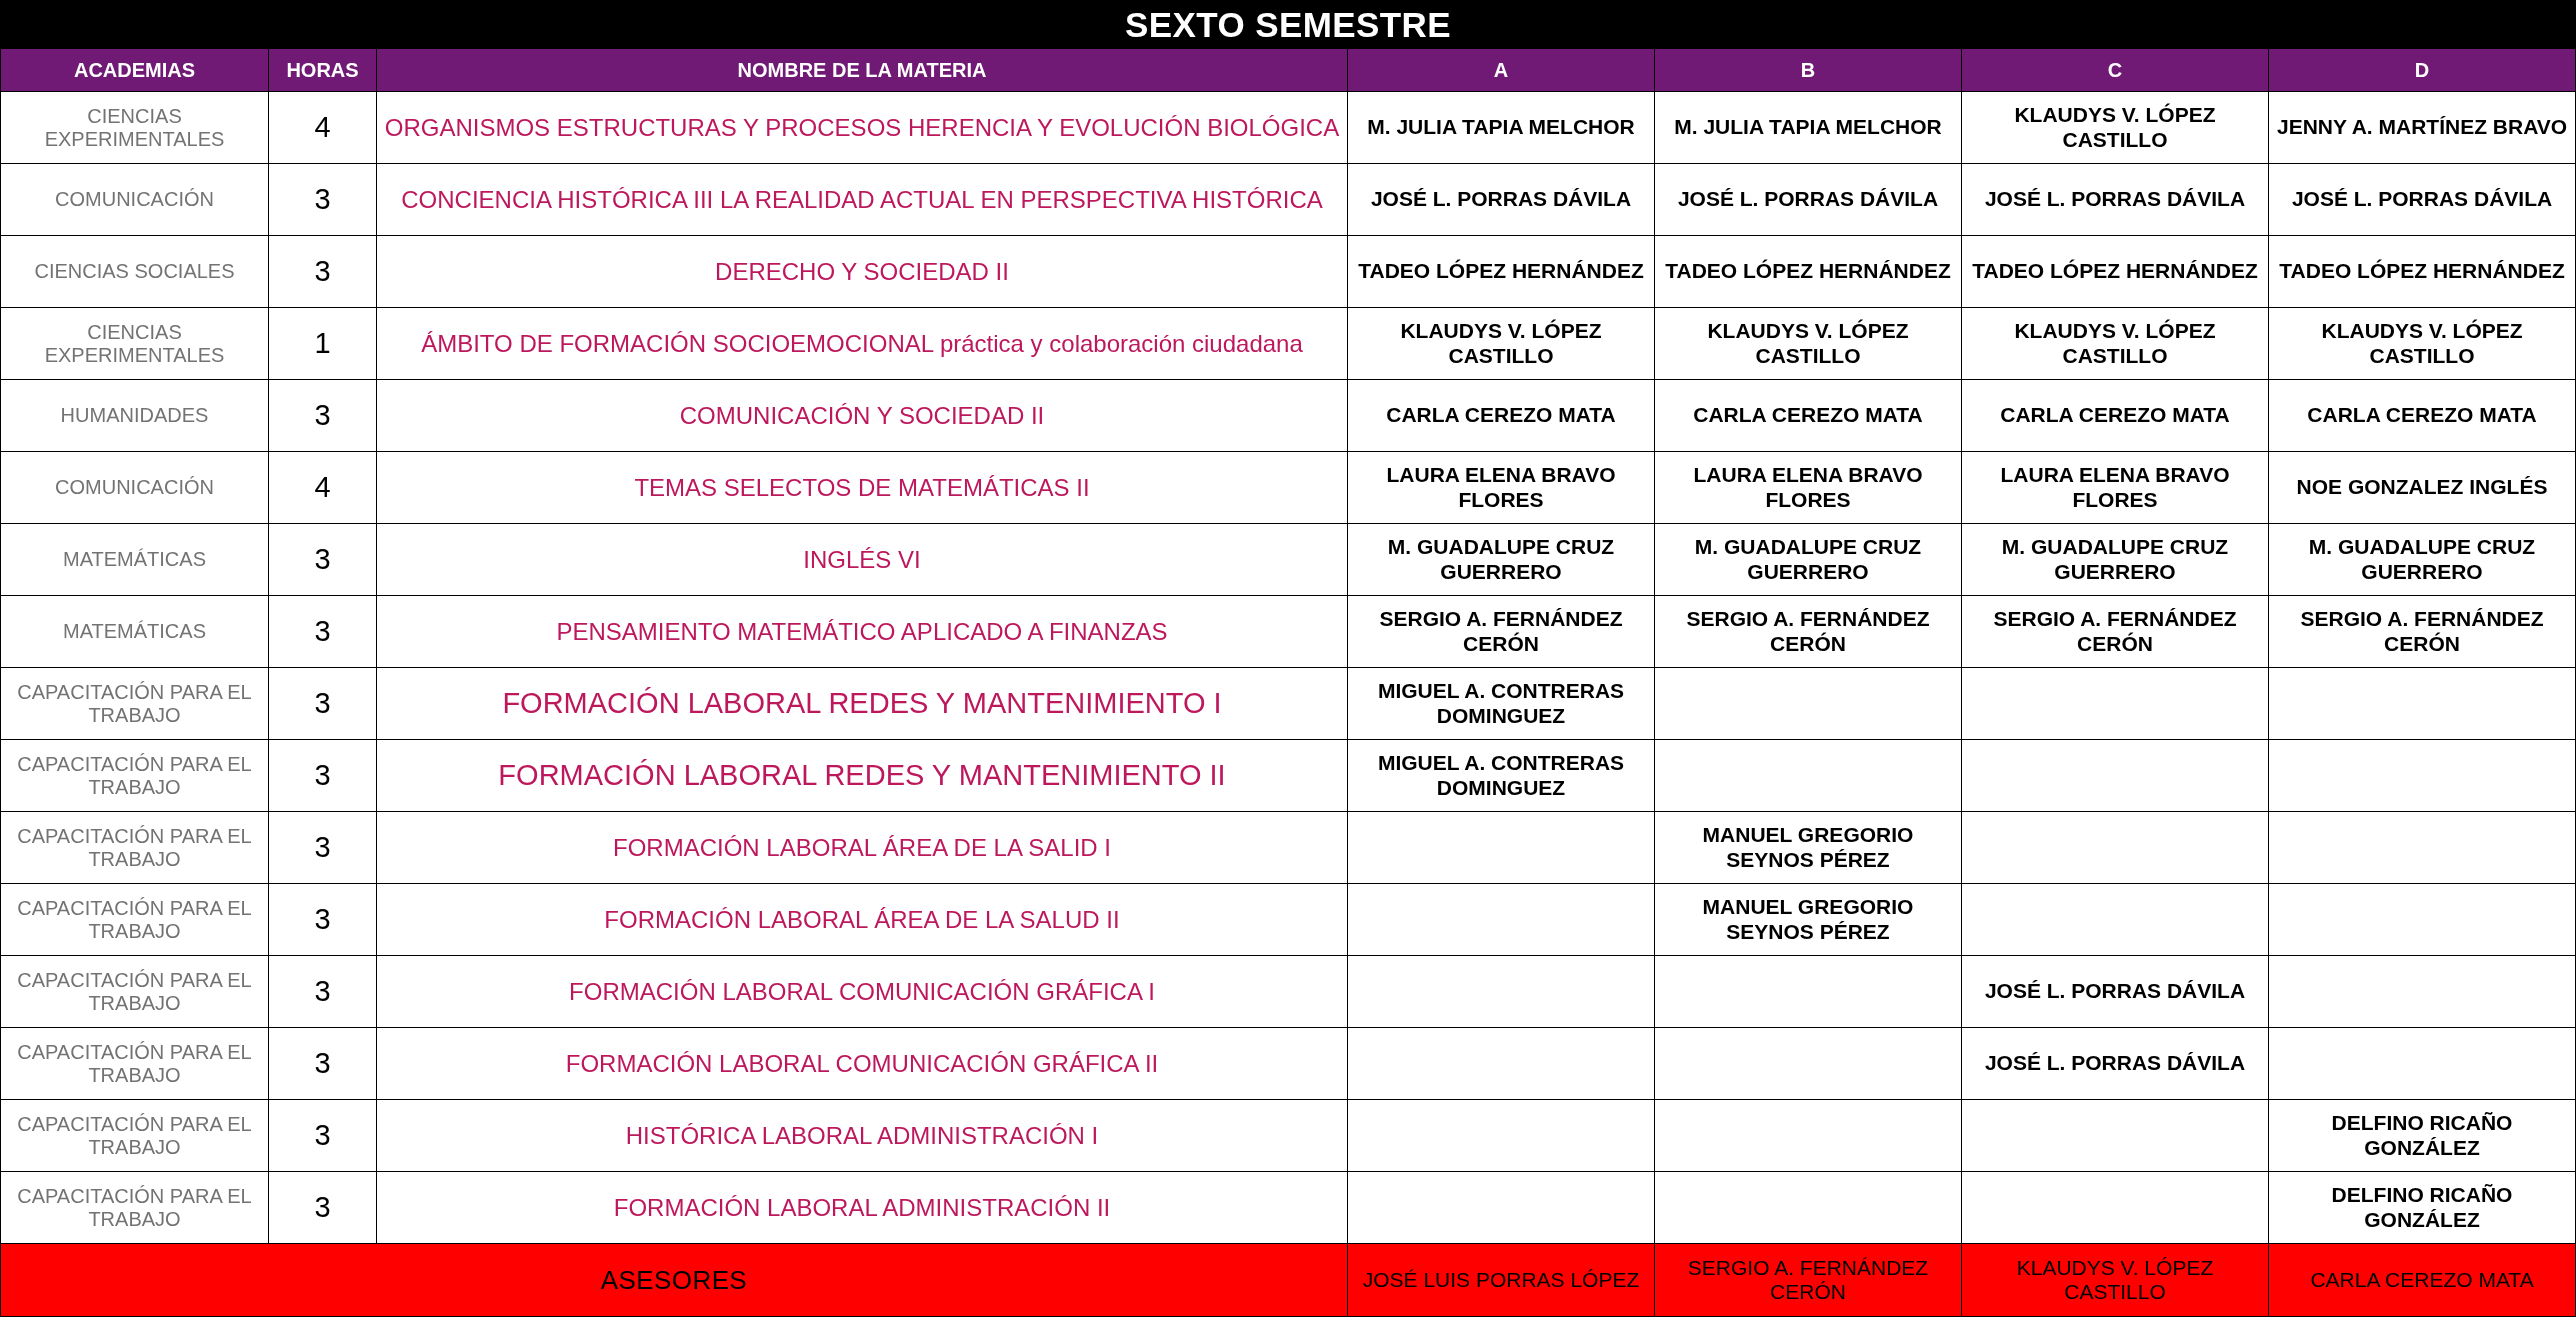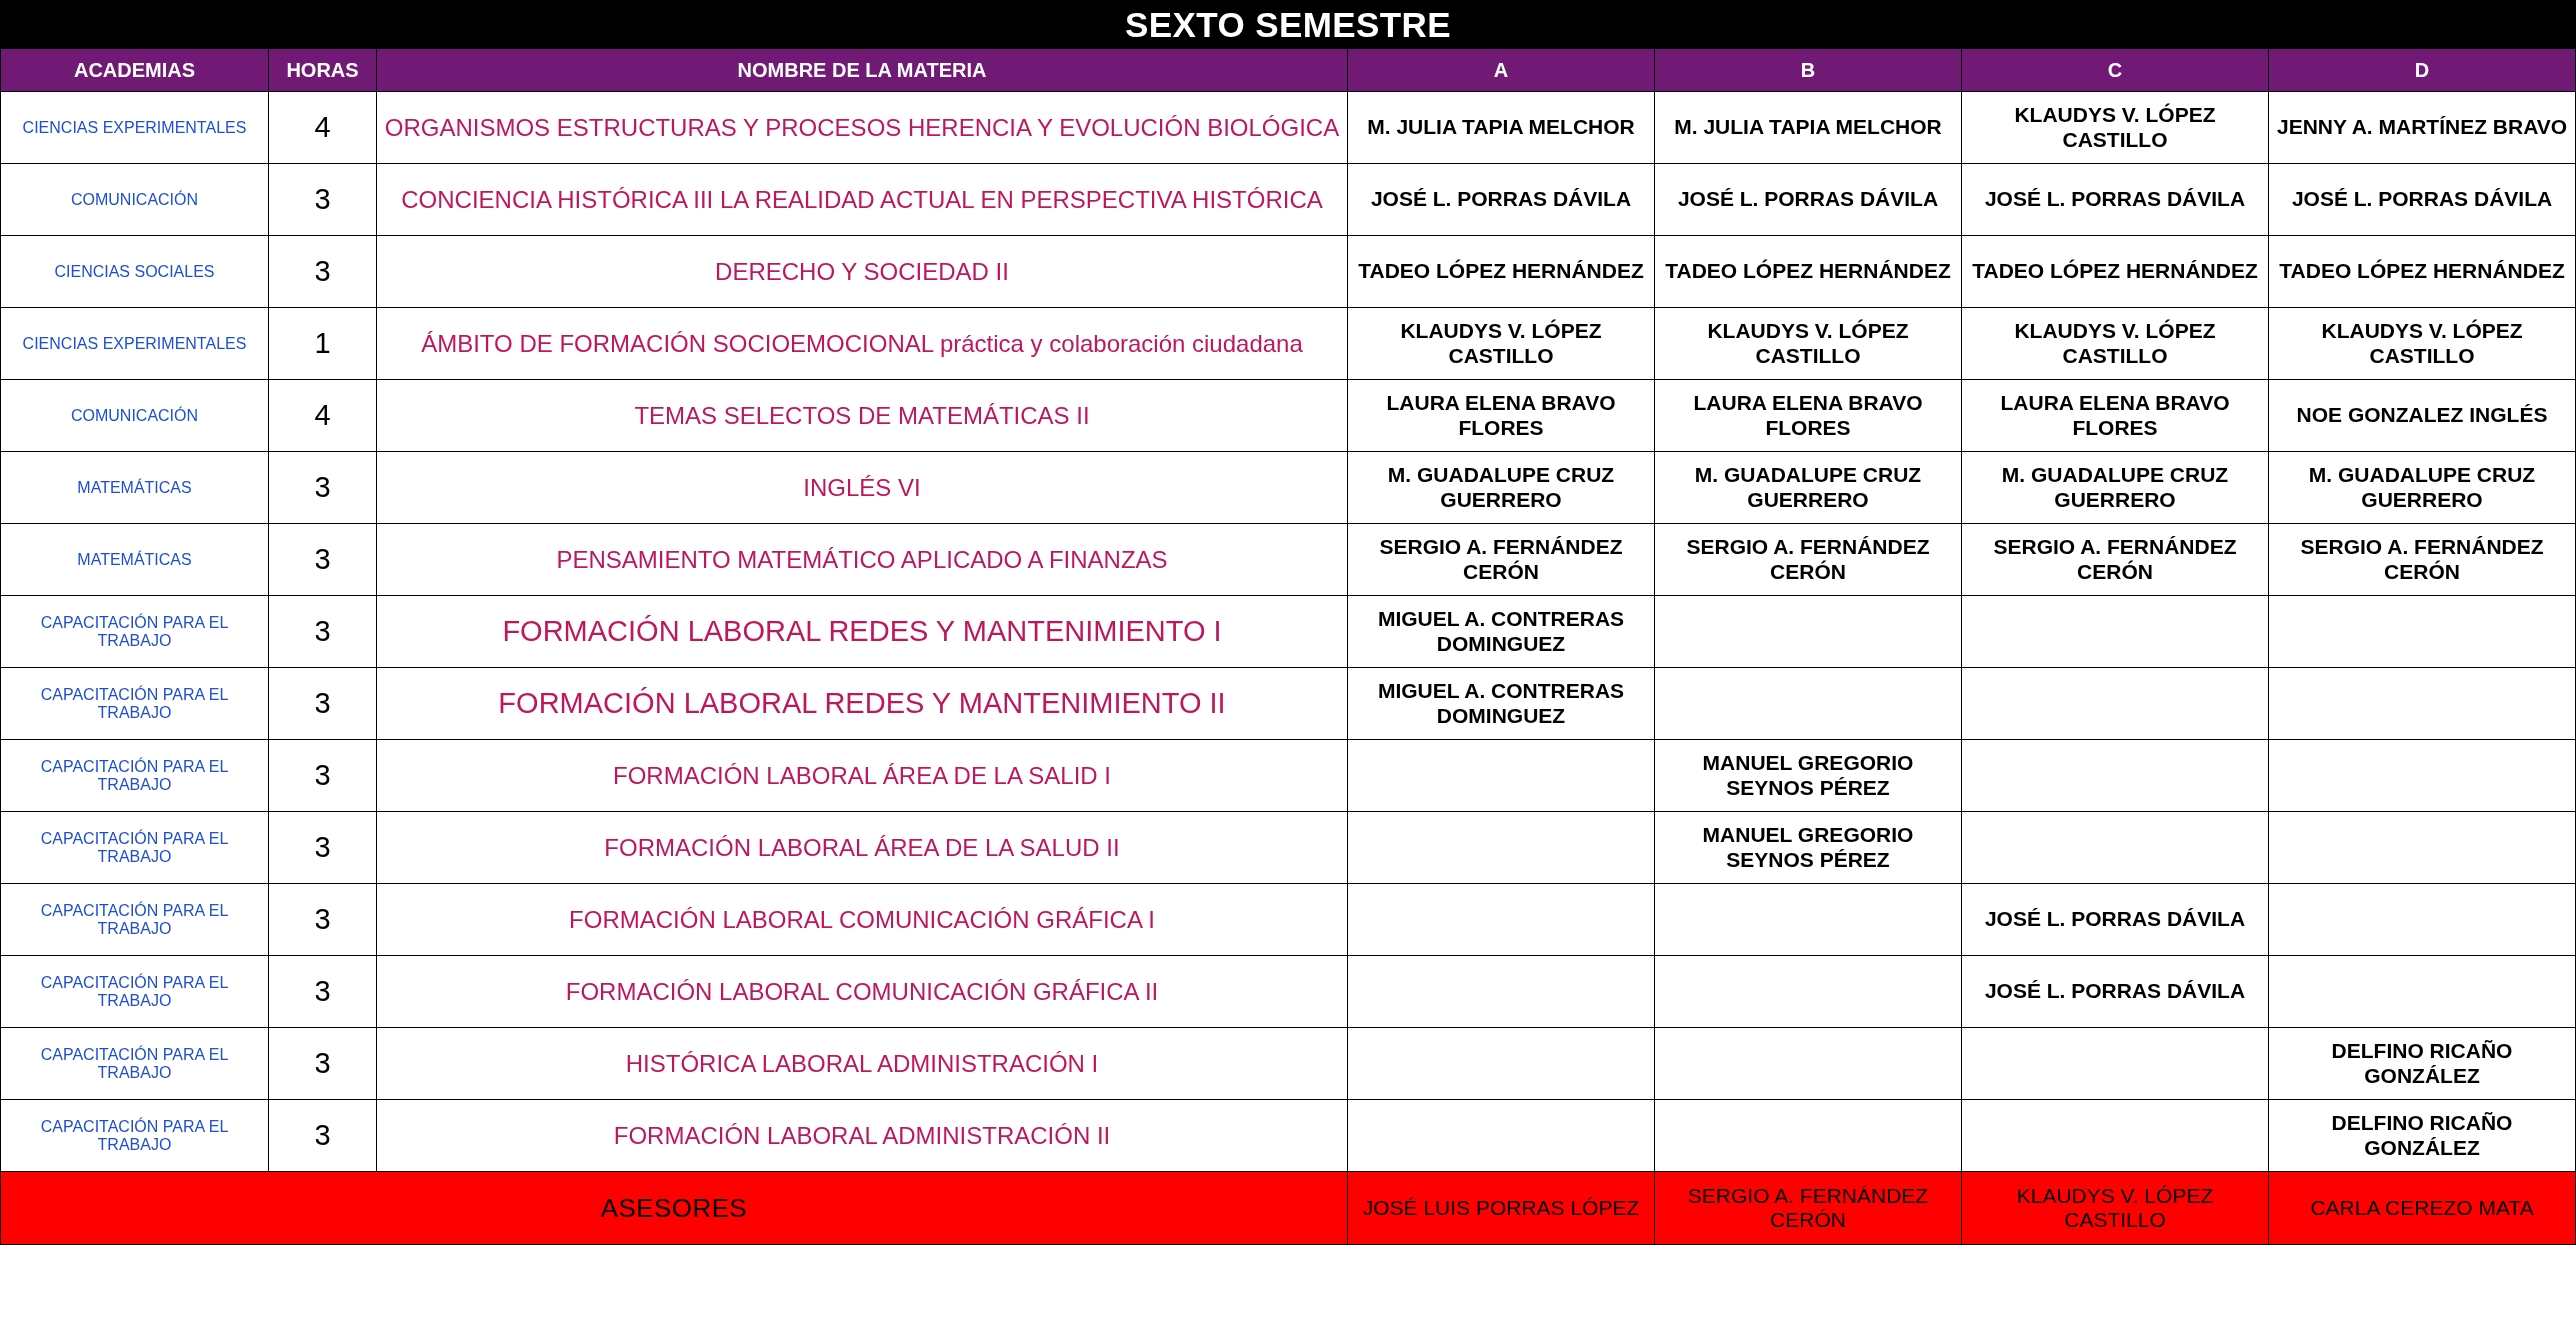--- a/index.html
+++ b/index.html
@@ -54,23 +54,23 @@
     height: 43px;
     border: 1.7px solid #000000;
   }
   
   col.c-academia { width: 268px; }
   col.c-horas    { width: 108px; }
   col.c-materia  { width: 971px; }
   col.c-grupo    { width: 307px; }
 
   .cell-academia {
-    font-size: 16px;
+    font-size: 20px;
     line-height: 1.12;
-    color: #1d4ed8;
+    color: #737373;
   }
   .cell-horas {
     font-size: 29px;
     color: #000000;
   }
   .cell-materia {
     font-size: 24px;
     line-height: 1.15;
     color: #be185d;
   }
@@ -156,20 +156,29 @@
         <tr class="body-row">
           <td class="cell-academia">CIENCIAS EXPERIMENTALES</td>
           <td class="cell-horas">1</td>
           <td class="cell-materia">ÁMBITO DE FORMACIÓN SOCIOEMOCIONAL práctica y colaboración ciudadana</td>
           <td class="cell-teacher">KLAUDYS V. LÓPEZ CASTILLO</td>
           <td class="cell-teacher">KLAUDYS V. LÓPEZ CASTILLO</td>
           <td class="cell-teacher">KLAUDYS V. LÓPEZ CASTILLO</td>
           <td class="cell-teacher">KLAUDYS V. LÓPEZ CASTILLO</td>
         </tr>
         <tr class="body-row">
+          <td class="cell-academia">HUMANIDADES</td>
+          <td class="cell-horas">3</td>
+          <td class="cell-materia">COMUNICACIÓN Y SOCIEDAD II</td>
+          <td class="cell-teacher">CARLA CEREZO MATA</td>
+          <td class="cell-teacher">CARLA CEREZO MATA</td>
+          <td class="cell-teacher">CARLA CEREZO MATA</td>
+          <td class="cell-teacher">CARLA CEREZO MATA</td>
+        </tr>
+        <tr class="body-row">
           <td class="cell-academia">COMUNICACIÓN</td>
           <td class="cell-horas">4</td>
           <td class="cell-materia">TEMAS SELECTOS DE MATEMÁTICAS II</td>
           <td class="cell-teacher">LAURA ELENA BRAVO FLORES</td>
           <td class="cell-teacher">LAURA ELENA BRAVO FLORES</td>
           <td class="cell-teacher">LAURA ELENA BRAVO FLORES</td>
           <td class="cell-teacher">NOE GONZALEZ INGLÉS</td>
         </tr>
         <tr class="body-row">
           <td class="cell-academia">MATEMÁTICAS</td>

